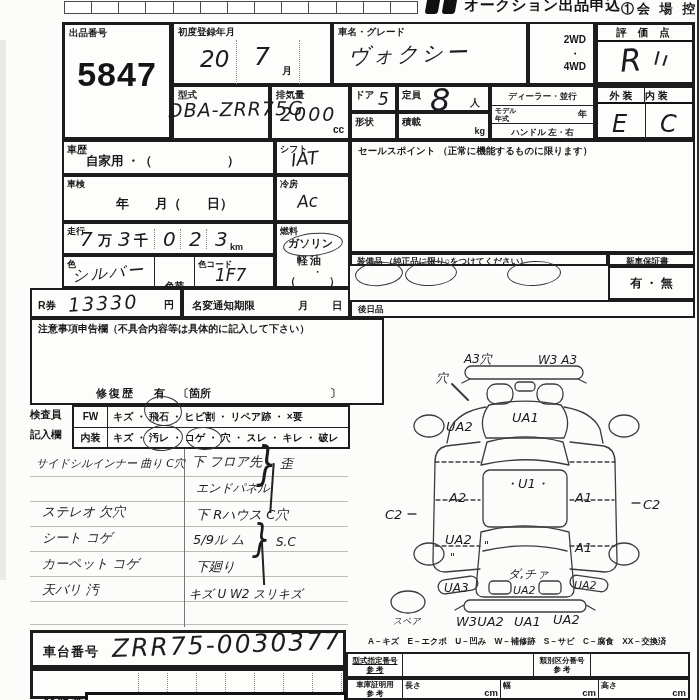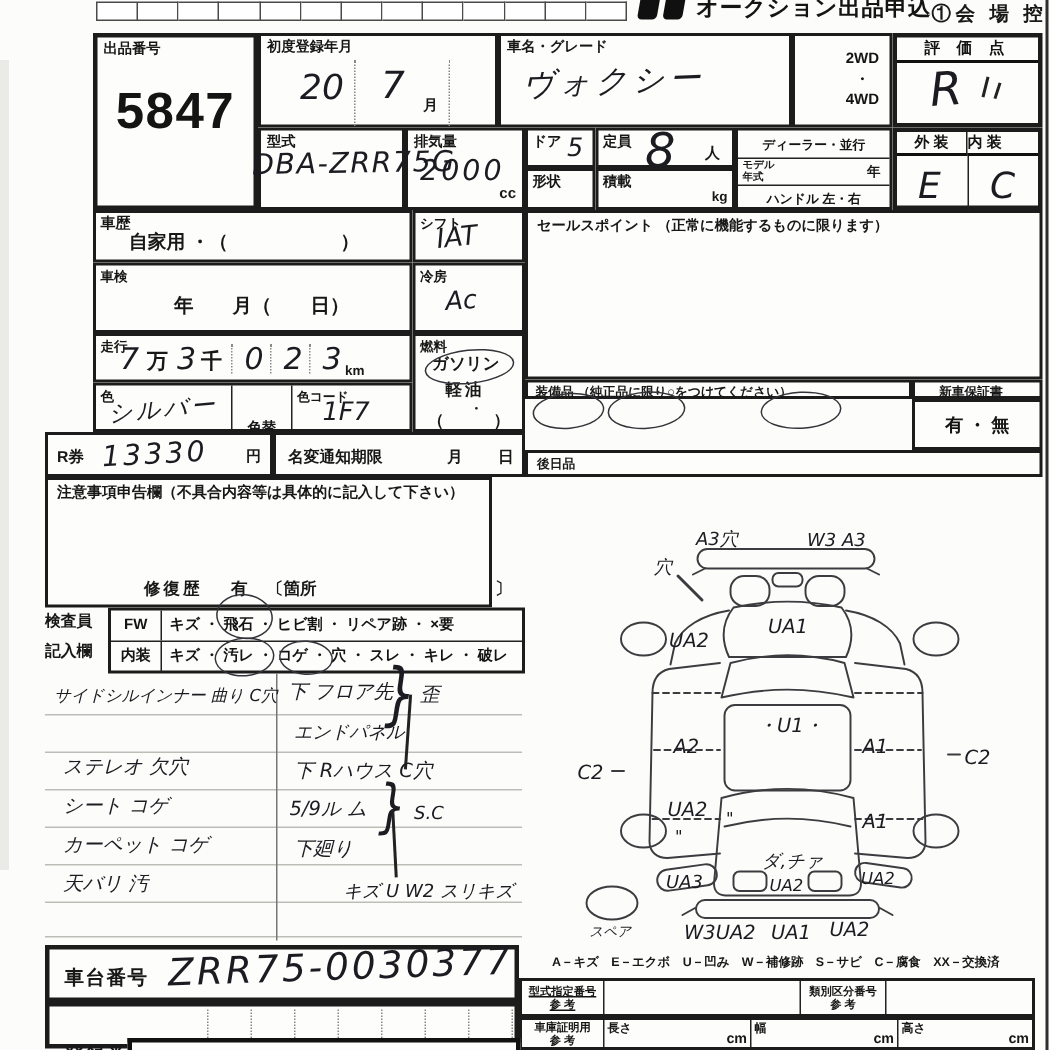--- a/index.html
+++ b/index.html
@@ -207,21 +207,21 @@
   <div class="box" style="left:608px;top:266px;width:87px;height:34px;">
     <div style="width:100%;text-align:center;font-weight:bold;font-size:12px;line-height:31px;">有 ・ 無</div>
   </div>
   <div class="circ" style="left:355px;top:262px;width:46px;height:22px;transform:rotate(-5deg);z-index:6;"></div>
   <div class="circ" style="left:405px;top:261px;width:50px;height:23px;transform:rotate(-4deg);z-index:6;"></div>
   <div class="circ" style="left:507px;top:261px;width:52px;height:23px;transform:rotate(-3deg);z-index:6;"></div>
   <div class="box" style="left:350px;top:300px;width:345px;height:18px;">
     <div class="lbl" style="left:6px;top:3px;font-size:8.5px;">後日品</div>
   </div>
 
-  <div class="box" style="left:30px;top:318px;width:298px;height:87px;">
+  <div class="box" style="left:30px;top:318px;width:354px;height:87px;">
     <div class="lbl" style="left:6px;top:4px;font-size:10px;">注意事項申告欄（不具合内容等は具体的に記入して下さい）</div>
     <div class="lbl" style="left:64px;top:68px;font-size:11px;letter-spacing:2px;">修復歴</div>
     <div class="lbl" style="left:122px;top:68px;font-size:11px;">有</div>
     <div class="lbl" style="left:146px;top:68px;font-size:11px;">〔箇所</div>
     <div class="lbl" style="left:298px;top:68px;font-size:11px;">〕</div>
   </div>
 
   <div class="lbl" style="left:30px;top:409px;font-size:10.5px;">検査員</div>
   <div class="lbl" style="left:30px;top:429px;font-size:10.5px;">記入欄</div>
   <div class="box" style="left:72px;top:405px;width:278px;height:44px;">
@@ -257,21 +257,21 @@
   <div class="hw" style="left:256px;top:446px;font-size:34px;transform:scaleY(1.35);">}</div>
   <div class="hw" style="left:280px;top:457px;font-size:13px;">歪</div>
   <div class="hw" style="left:196px;top:482px;font-size:12px;font-style:italic;">エンドパネル</div>
   <div style="position:absolute;left:271px;top:463px;width:1.5px;height:50px;background:#222;transform:rotate(4deg);"></div>
   <div class="hw" style="left:196px;top:508px;font-size:13px;">下 Rハウス C穴</div>
   <div class="hw" style="left:193px;top:533px;font-size:13px;">5/9ル ム</div>
   <div class="hw" style="left:252px;top:524px;font-size:30px;transform:scaleY(1.3);">}</div>
   <div class="hw" style="left:276px;top:536px;font-size:12px;">S.C</div>
   <div class="hw" style="left:196px;top:560px;font-size:13px;">下廻り</div>
   <div style="position:absolute;left:262px;top:540px;width:1.5px;height:45px;background:#222;transform:rotate(-3deg);"></div>
-  <div class="hw" style="left:189px;top:588px;font-size:12px;margin-left:40px;">キズ U W2 スリキズ</div>
+  <div class="hw" style="left:189px;top:588px;font-size:12px;">キズ U W2 スリキズ</div>
 
   <svg style="position:absolute;left:352px;top:318px;" width="343" height="312" viewBox="0 0 343 312">
     <g stroke="#3c3c40" fill="none" stroke-width="1.3" stroke-linejoin="round" stroke-linecap="round">
       <rect x="113" y="48" width="118" height="13" rx="6.5"></rect>
       <path d="M118,61 l-8,4 M226,61 l8,4"></path>
       <rect x="135" y="66" width="26" height="20" rx="9"></rect>
       <rect x="185" y="66" width="26" height="20" rx="9"></rect>
       <rect x="163" y="64" width="20" height="9" rx="4"></rect>
       <path d="M137,87 C130,96 128,107 134,120 L212,120 C218,107 216,96 209,87 C186,82 160,82 137,87 Z"></path>
       <path d="M134,89 C116,92 103,100 98,111 L95,125"></path>

